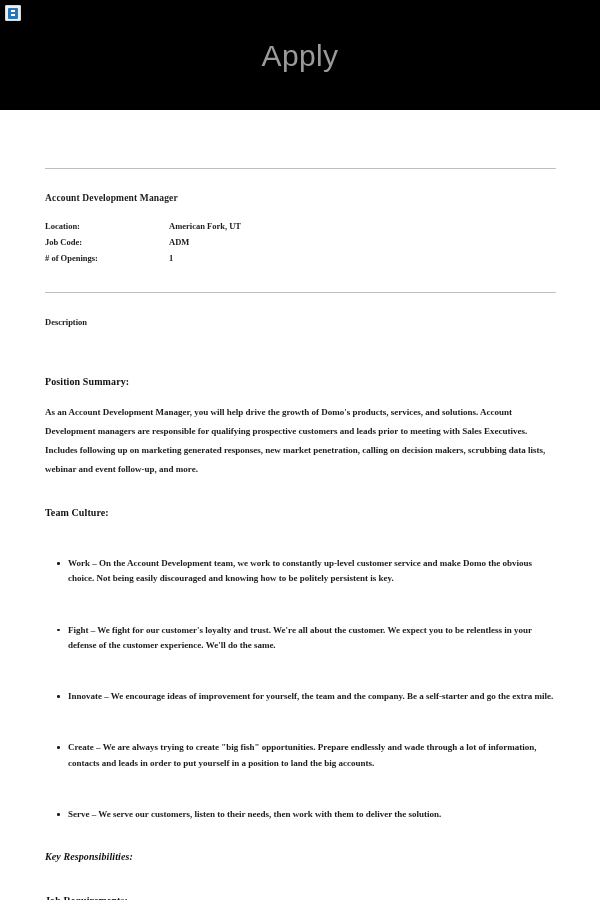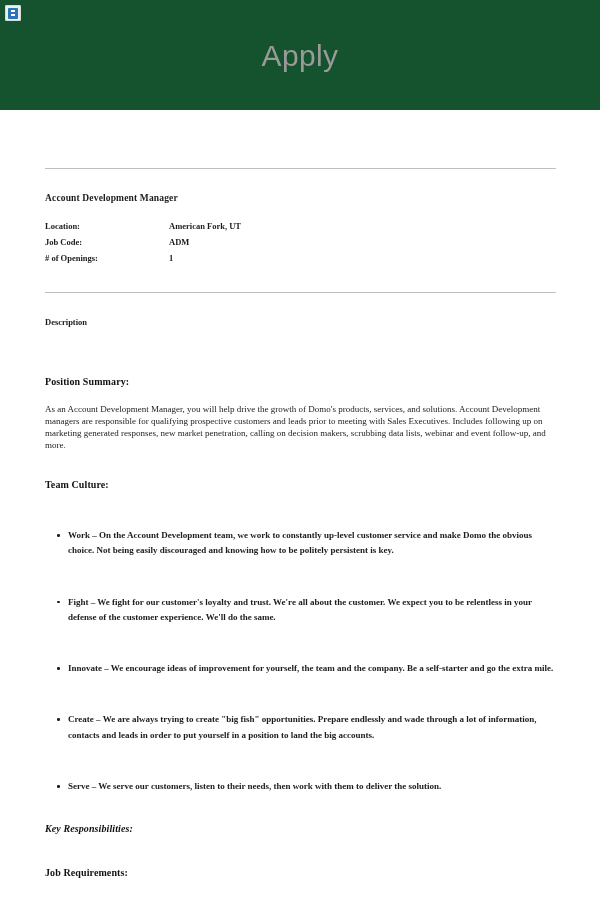--- a/index.html
+++ b/index.html
@@ -13,21 +13,21 @@
     font-family: "Liberation Serif", "DejaVu Serif", serif;
     overflow: hidden;
     position: relative;
   }
 
   
   #app-header {
     position: relative;
     width: 600px;
     height: 110px;
-    background: #14532d;
+    background: #000000;
     box-sizing: border-box;
   }
   #favicon-tile {
     position: absolute;
     left: 5px;
     top: 5px;
     width: 16px;
     height: 16px;
     background: #eceef0;
     border: 1px solid #d7dadd;
@@ -144,23 +144,23 @@
     line-height: 14px;
     letter-spacing: 0.1px;
   }
   #position-summary-heading { margin-top: 48px; }
   #team-culture-heading { margin-top: 27px; }
   #key-resp-heading { margin-top: 28px; font-style: italic; }
   #job-req-heading { margin-top: 30px; }
 
   p.body-copy {
     font-size: 9px;
-    font-weight: normal;
-    color: #1c1c1c;
-    line-height: 12px;
+    font-weight: bold;
+    color: #1c1c1c;
+    line-height: 19px;
     margin: 14px 0 0 0;
     text-align: left;
   }
 
   ul.bullets {
     margin: 12px 0 0 0;
     padding-left: 23px;
     list-style: none;
   }
   ul.bullets > li {

